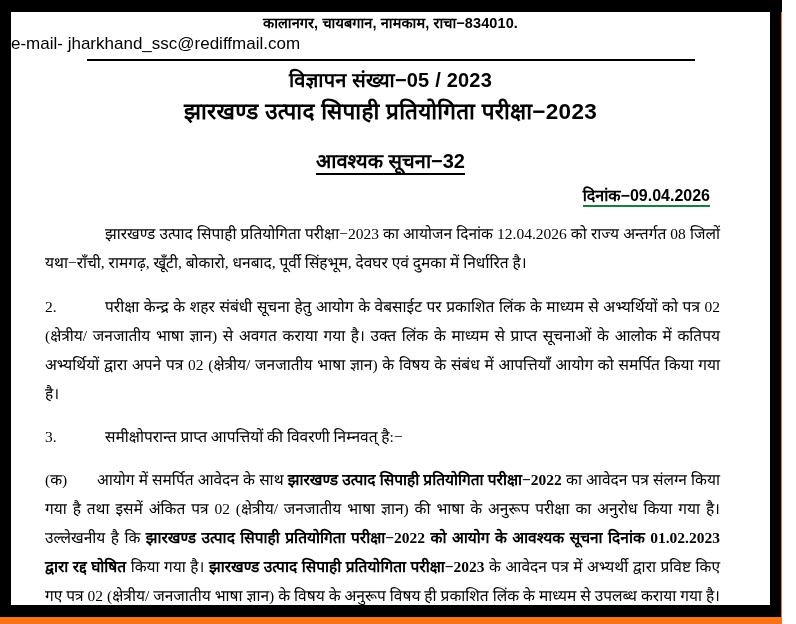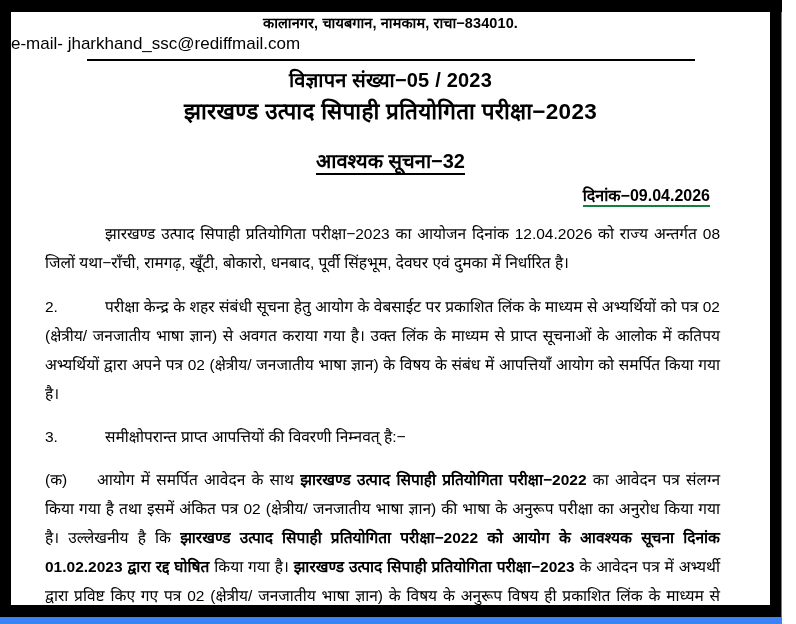--- a/index.html
+++ b/index.html
@@ -7,21 +7,21 @@
     padding: 0;
     background: #ffffff;
   }
   body {
     font-family: "Liberation Sans", "DejaVu Sans", sans-serif;
   }
   #page {
     position: relative;
     width: 782px;
     height: 624px;
-    background: #3b82f6;
+    background: #f97316;
     overflow: hidden;
   }
   
   .bar {
     position: absolute;
     background: #000000;
   }
   .bar-top    { left: 0;    top: 0;    width: 782px; height: 12px; }
   .bar-left   { left: 0;    top: 0;    width: 11px;  height: 617px; }
   .bar-right  { left: 770px; top: 8px; width: 11px;  height: 609px; }
@@ -110,20 +110,21 @@
     padding: 0 34px 0 34px;
     margin-top: 12px;
   }
   p.para {
     font-size: 15.5px;
     line-height: 29px;
     text-align: justify;
     text-justify: inter-word;
     margin: 0 16px 14px 0;
     font-weight: 400;
+    font-family: Liberation Serif, serif;
   }
   p.para.first { text-indent: 60px; margin-bottom: 15px; }
   .numbered {
     position: relative;
     padding-left: 0;
   }
   .numbered .num {
     display: inline-block;
     width: 60px;
   }

